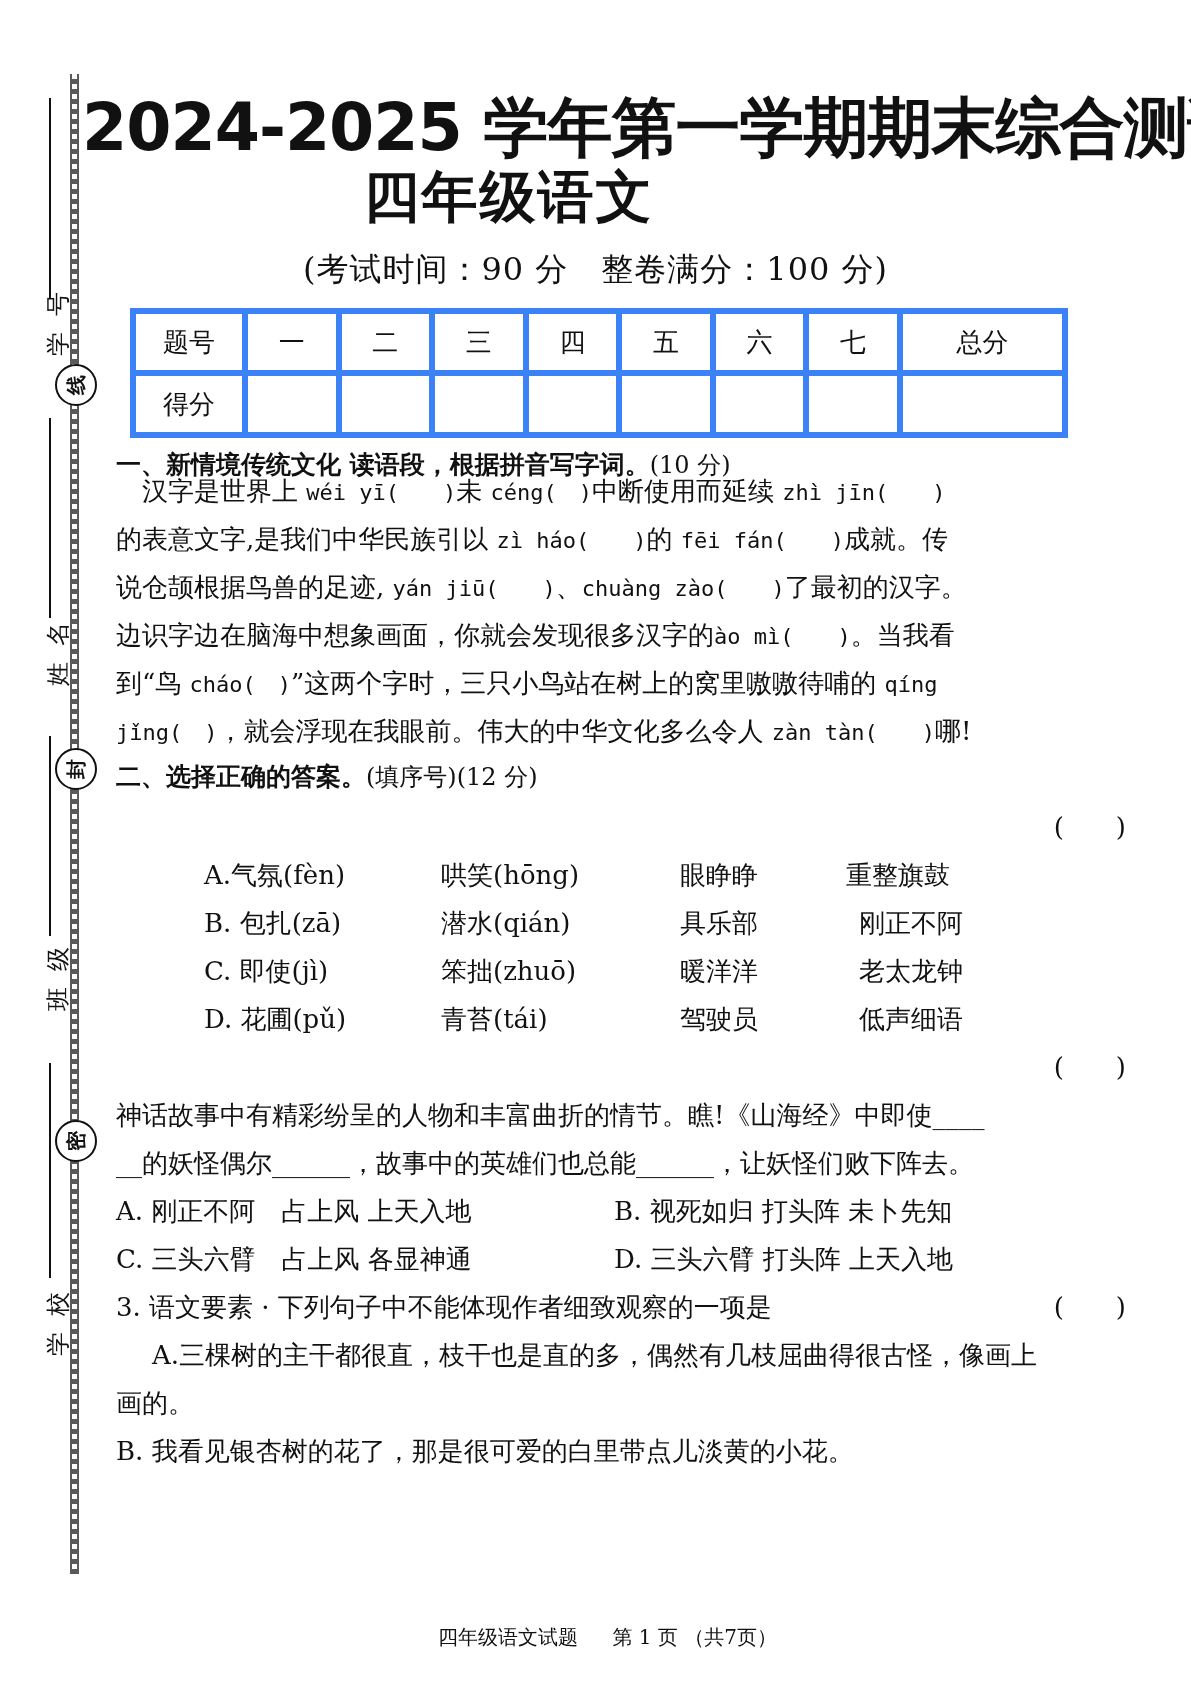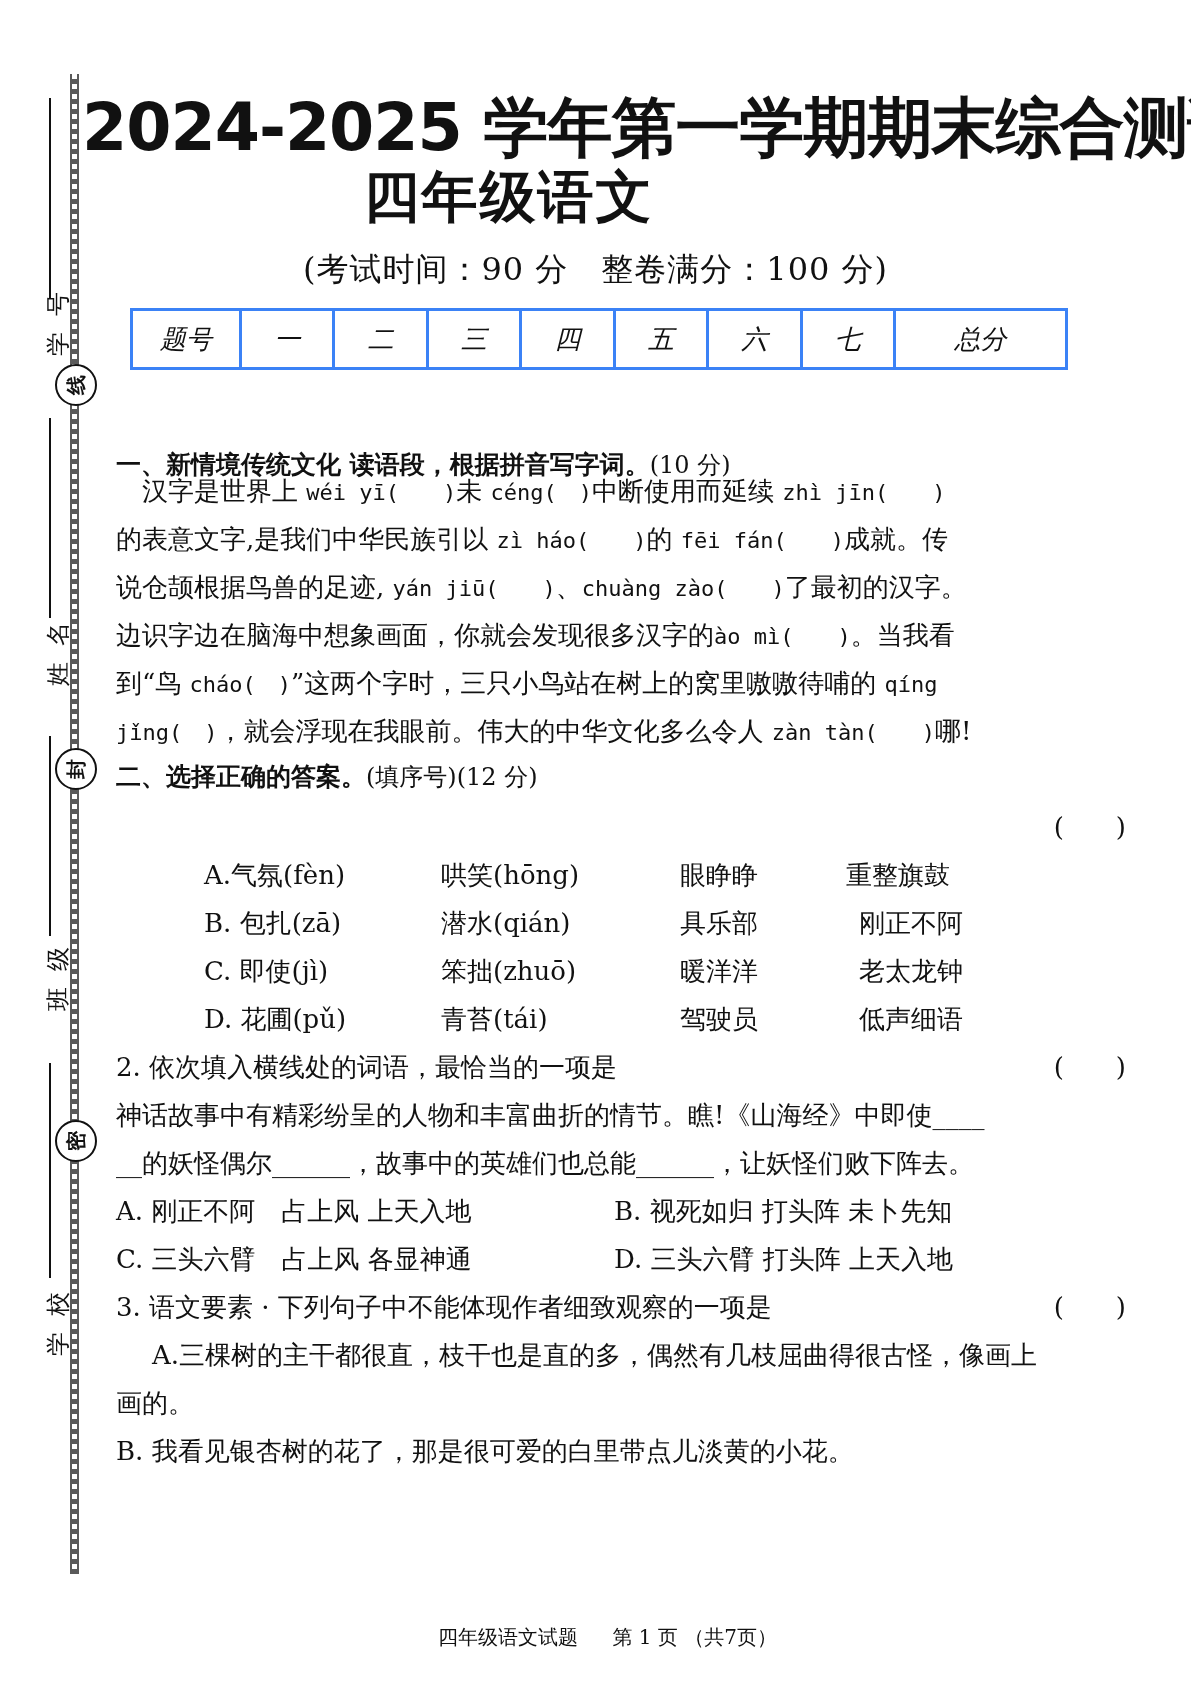--- a/index.html
+++ b/index.html
@@ -12,21 +12,21 @@
   .bind-seal { position:absolute; left:55px; width:38px; height:38px; border:2px solid #111; border-radius:50%; background:#fff;
     display:flex; align-items:center; justify-content:center; font-size:20px; font-weight:bold; font-family:"DejaVu Sans",sans-serif; transform:rotate(-90deg); }
   .bind-line { position:absolute; left:49px; width:1.5px; background:#111; }
   .bind-label { position:absolute; left:18px; font-size:24px; transform:rotate(-90deg); transform-origin:center; letter-spacing:16px; font-family:"DejaVu Sans",sans-serif; white-space:nowrap; }
 
   .title1 { position:absolute; left:82px; top:84px; width:1050px; font-family:"DejaVu Sans","Liberation Sans",sans-serif; font-size:65px; font-weight:bold; letter-spacing:-1px; white-space:nowrap; }
   .title2 { position:absolute; left:0; top:160px; width:1017px; text-align:center; font-family:"DejaVu Sans",sans-serif; font-size:56px; font-weight:bold; letter-spacing:2px; }
   .subtitle { position:absolute; left:0; top:248px; width:1191px; text-align:center; font-size:32px; letter-spacing:1px; }
 
   table.score { position:absolute; left:130px; top:308px; width:938px; border-collapse:collapse; border:2.5px solid #111; font-family:"DejaVu Sans",sans-serif; }
-  table.score td { border:3px solid #3b82f6; height:54px; text-align:center; font-size:26px;font-style:italic; }
+  table.score td { border:6px solid #3b82f6; height:54px; text-align:center; font-size:26px; }
   table.score td.rowhead { width:104px; }
 
   .content { position:absolute; left:116px; top:448px; width:1010px; font-size:26px; }
   .line { position:absolute; left:0; white-space:nowrap; }
   .sec-head { font-family:"DejaVu Sans",sans-serif; font-weight:bold; font-size:25px; }
   .sec-head .pts { font-family:"DejaVu Serif",serif; font-weight:normal; font-size:24px; }
   .py { font-family:"DejaVu Sans Mono","Liberation Mono",monospace; font-size:22px; }
   .answer-paren { position:absolute; right:0; }
   .opt-grid span { position:absolute; }
   .footer { position:absolute; left:0; top:1624px; width:1191px; text-align:center; font-size:20px;padding-left:12px; }
@@ -60,20 +60,31 @@
       <tr>
     <td class="rowhead">题号</td>
     <td>一</td>
     <td>二</td>
     <td>三</td>
     <td>四</td>
     <td>五</td>
     <td>六</td>
     <td>七</td>
     <td>总分</td>
+  </tr>
+  <tr>
+    <td class="rowhead">得分</td>
+    <td></td>
+    <td></td>
+    <td></td>
+    <td></td>
+    <td></td>
+    <td></td>
+    <td></td>
+    <td></td>
   </tr>
 </tbody>
   </table>
 
 <div class="content">
 
   <div class="line sec-head" style="top:0;">
     <span>一、新情境传统文化 读语段，根据拼音写字词。</span><span class="pts">(10 分)</span>
   </div>
 
@@ -119,21 +130,20 @@
     <span style="left:564px;top:506px;">暖洋洋</span>
     <span style="left:743px;top:506px;">老太龙钟</span>
 
     <span style="left:88px;top:554px;">D. 花圃(pǔ)</span>
     <span style="left:325px;top:554px;">青苔(tái)</span>
     <span style="left:564px;top:554px;">驾驶员</span>
     <span style="left:743px;top:554px;">低声细语</span>
   </div>
 
   <div class="line" style="top:602px;width:1010px;">
-    <span>2. 依次填入横线处的词语，最恰当的一项是</span>
     <span class="answer-paren">(　　)</span>
   </div>
   <div class="line" style="top:650px;">神话故事中有精彩纷呈的人物和丰富曲折的情节。瞧!《山海经》中即使____</div>
   <div class="line" style="top:698px;">__的妖怪偶尔______，故事中的英雄们也总能______，让妖怪们败下阵去。</div>
   <div class="line" style="top:746px;left:0;">A. 刚正不阿　占上风 上天入地</div>
   <div class="line" style="top:746px;left:498px;">B. 视死如归 打头阵 未卜先知</div>
   <div class="line" style="top:794px;left:0;">C. 三头六臂　占上风 各显神通</div>
   <div class="line" style="top:794px;left:498px;">D. 三头六臂 打头阵 上天入地</div>
 
   <div class="line" style="top:842px;width:1010px;">

